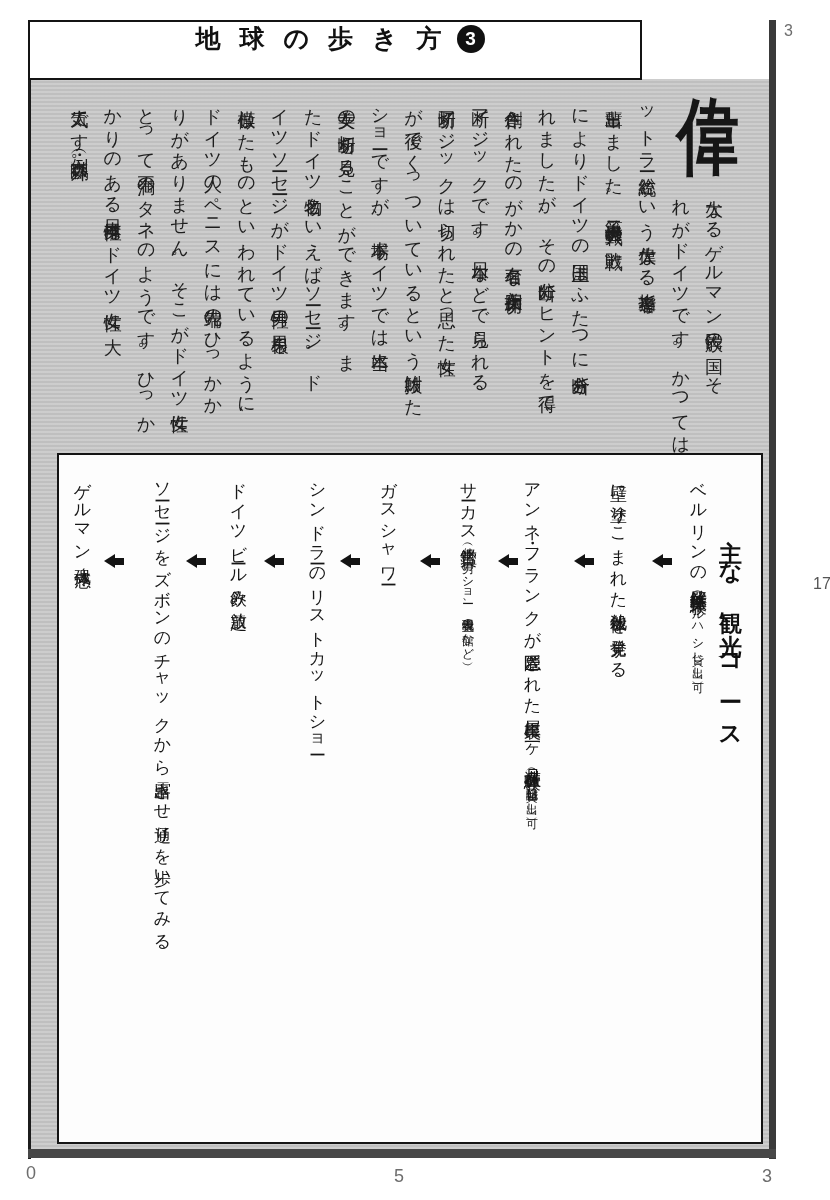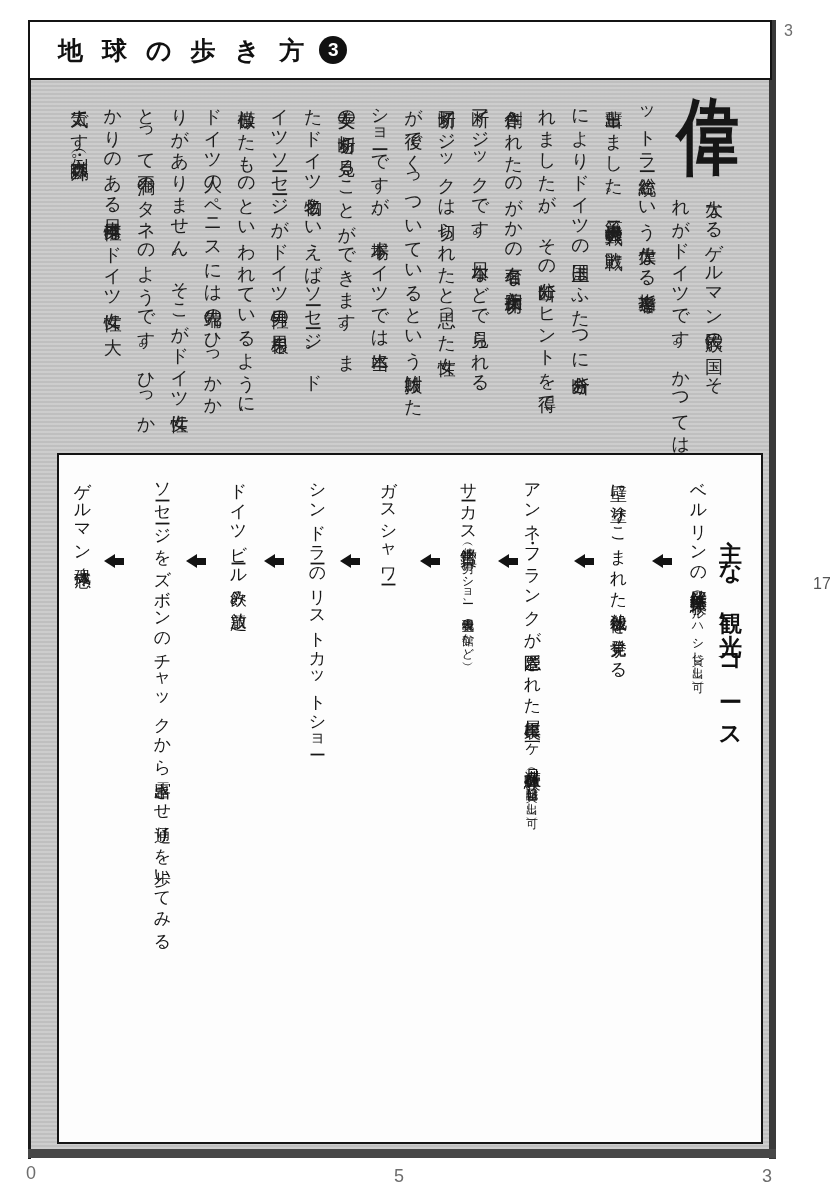--- a/index.html
+++ b/index.html
@@ -13,25 +13,26 @@
   .left-rule  { position:absolute; left:28px;  top:20px;  width:3px;  height:1139px; background:#1c1c1c; }
   .right-rule { position:absolute; left:769px; top:20px;  width:7px;  height:1139px; background:#3a3a3a; }
   .bottom-bar { position:absolute; left:28px;  top:1149px; width:748px; height:9px;  background:#474747; }
   .gray-field {
     position:absolute; left:31px; top:79px; width:738px; height:1070px;
     background:#c9c9c9;
     background-image:repeating-linear-gradient(0deg, rgba(255,255,255,.07) 0 2px, rgba(0,0,0,.05) 2px 4px);
   }
   
   .header-bar {
-    position:absolute; left:28px; top:20px; width:744px; height:60px;
+    position:absolute; left:28px; top:20px; width:614px; height:60px;
     box-sizing:border-box; border:2.5px solid #141414; background:#fff;
     display:flex; align-items:center; justify-content:space-between;
     padding:0 18px 0 28px;
     font-family:"Liberation Sans", sans-serif;
+    flex-direction:column;
   }
   .series-group { display:flex; align-items:center; }
   .series-title { font-size:25px; font-weight:bold; letter-spacing:19px; color:#111; }
   .volume-badge {
     width:28px; height:28px; border-radius:50%; background:#111; color:#fff;
     display:flex; align-items:center; justify-content:center;
     font-size:19px; font-weight:bold; margin-left:-4px;
   }
   .country-title { font-size:44px; font-weight:bold; letter-spacing:36px; margin-right:-30px; color:#111; white-space:nowrap; }
   

